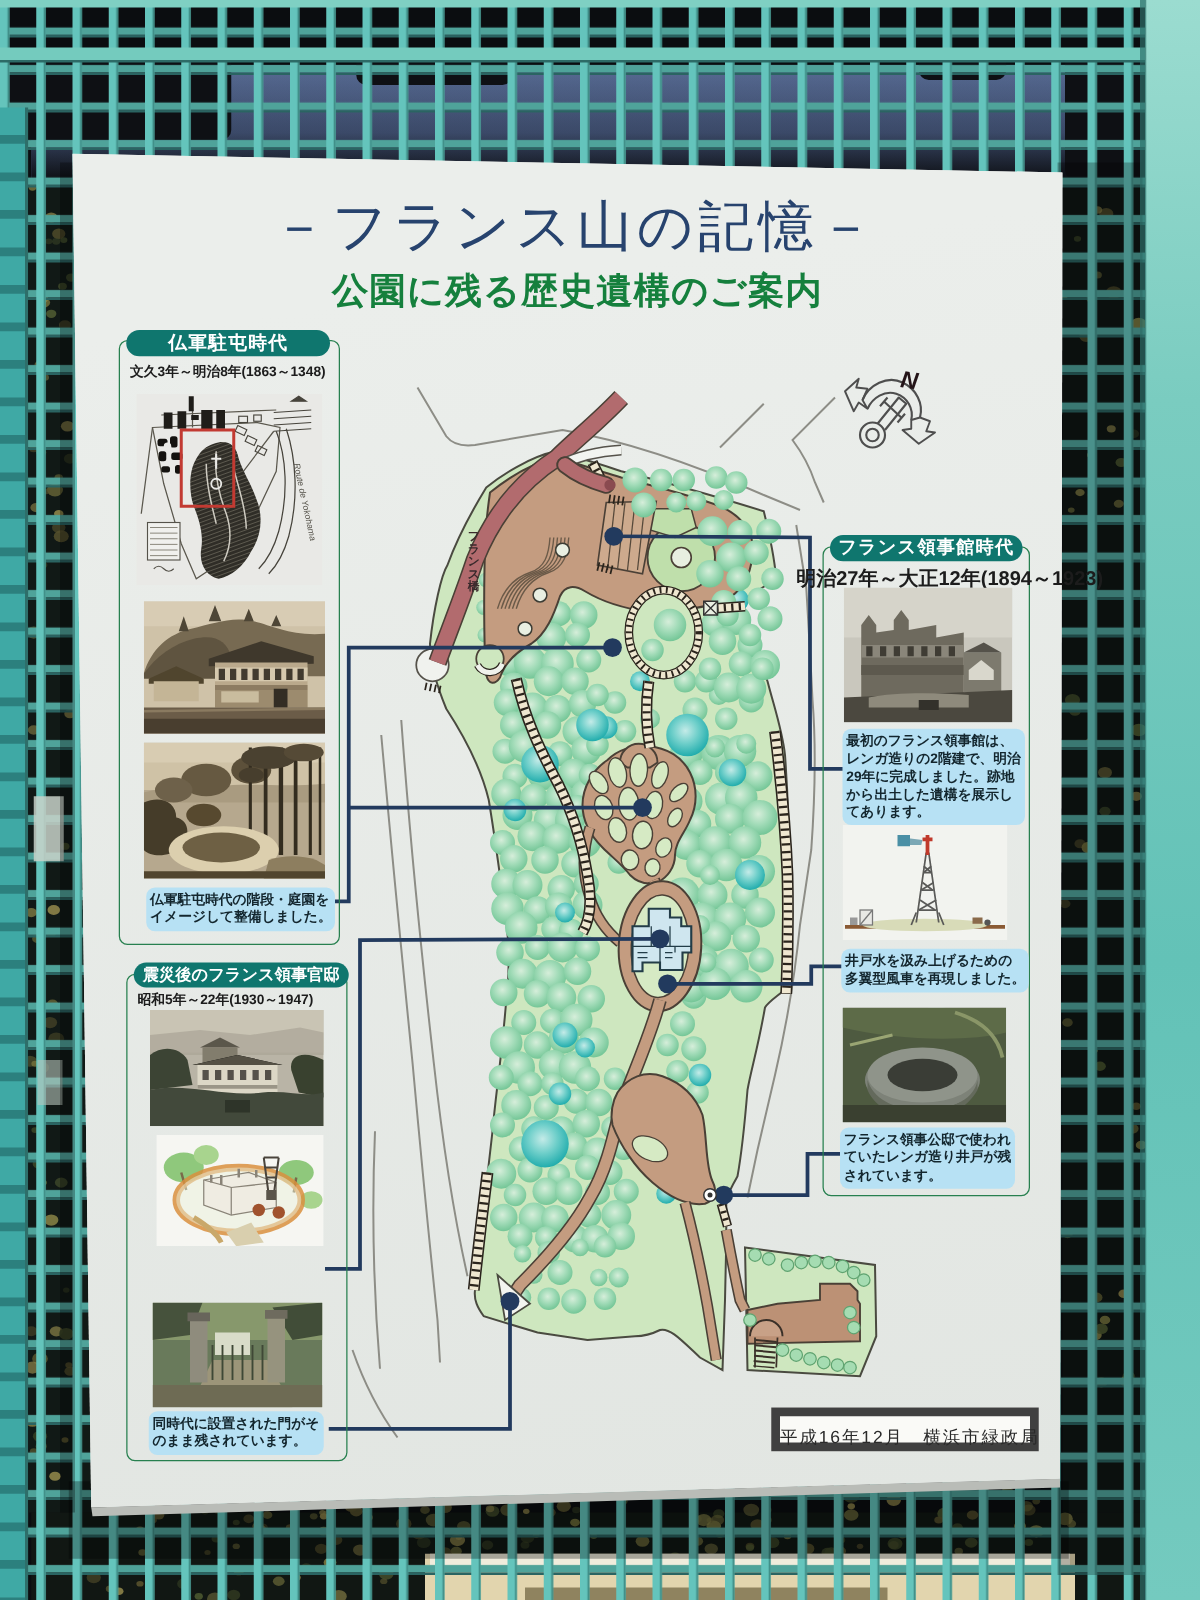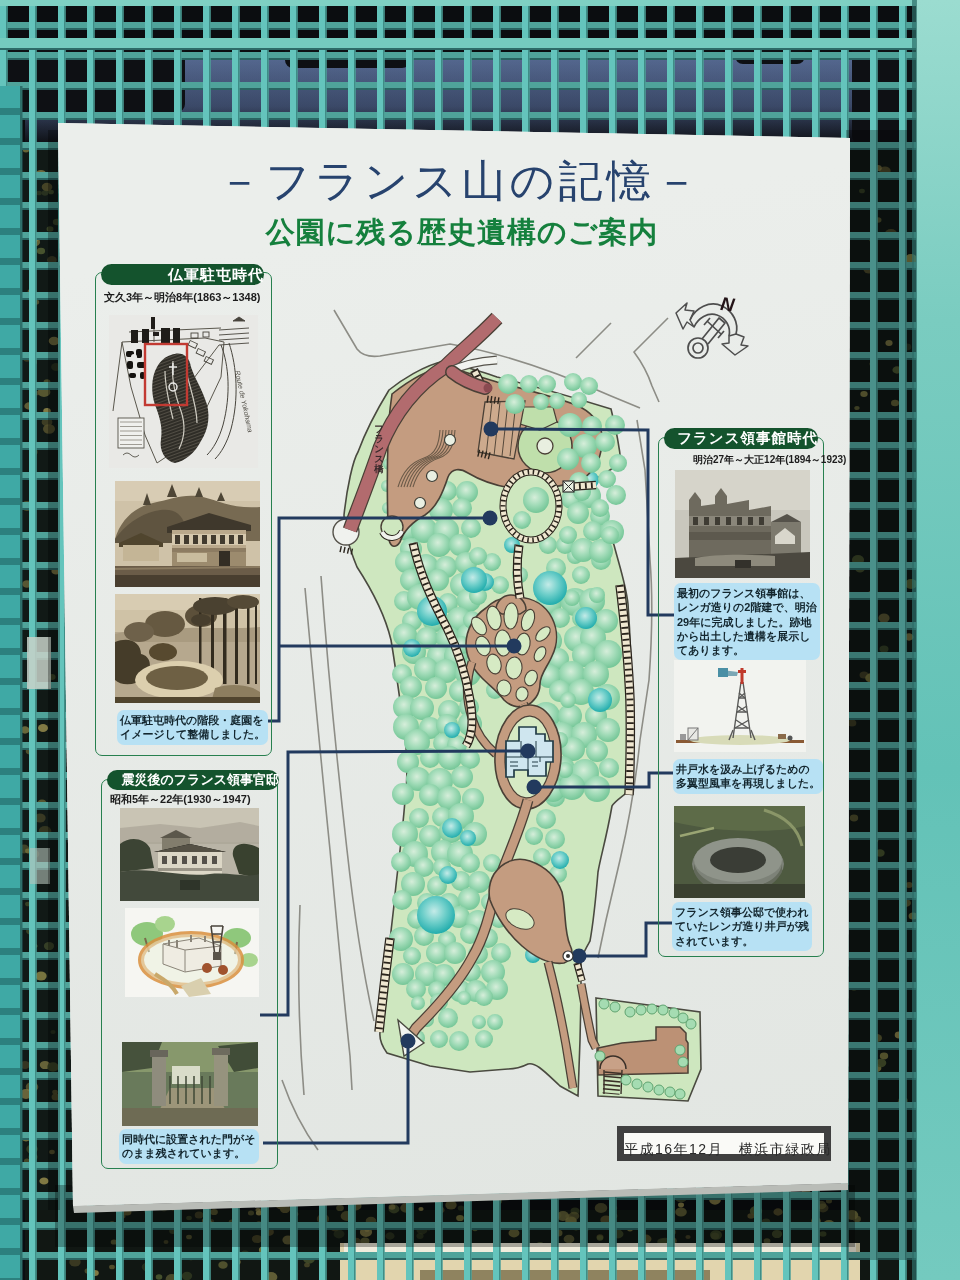--- a/index.html
+++ b/index.html
@@ -1,22 +1,22 @@
 <!DOCTYPE html>
 <html><head><meta charset="utf-8"><style>
 *{margin:0;padding:0;box-sizing:border-box}
 html,body{width:960px;height:1280px;overflow:hidden;background:#0c0e11;
  font-family:"Liberation Sans",sans-serif}
 #page{position:relative;width:960px;height:1280px;overflow:hidden}
 .abs{position:absolute}
 #board{position:absolute;left:0;top:0;width:960px;height:1280px;
  clip-path:polygon(58px 123px,850px 138px,848px 1183px,73px 1206px);}
 .gbox{position:absolute;border:1.6px solid #27804f;border-radius:7px}
-.pill{position:absolute;background:#14532d;border-radius:11px;color:#fff;
- font-weight:bold;text-align:right;letter-spacing:1px}
+.pill{position:absolute;background:#0f766e;border-radius:11px;color:#fff;
+ font-weight:bold;text-align:center;letter-spacing:1px}
 .date{position:absolute;color:#1c1c1c;font-weight:bold;white-space:nowrap}
 .cap{position:absolute;background:#b7e1f4;border-radius:7px;color:#13262e;
  font-weight:bold;line-height:1.3;padding:3px 3px;white-space:nowrap}
 .img{position:absolute;overflow:hidden}
 #title{position:absolute;left:135px;top:152px;width:650px;text-align:center;
  color:#27436e;font-size:44px;font-weight:normal;letter-spacing:4px;white-space:nowrap}
 #subtitle{position:absolute;left:137px;top:213px;width:650px;text-align:center;
  color:#15803d;font-size:29px;font-weight:bold;letter-spacing:1px;white-space:nowrap}
 #credit{position:absolute;left:617px;top:1126px;width:214px;height:35px;
  background:#fafaf7;border:7px solid #404040;color:#2a2a2a;font-size:14px;
@@ -1005,21 +1005,21 @@
           <line x1="64" y1="34" x2="64" y2="62"></line>
           <line x1="72" y1="34" x2="72" y2="62"></line>
           <line x1="80" y1="34" x2="80" y2="62"></line>
           <line x1="88" y1="34" x2="88" y2="62"></line>
         </g>
         <rect y="66" width="136" height="18" fill="#6e6b54"></rect>
       </svg></div>
     <div class="cap" style="left:119px;top:1129px;font-size:11px">同時代に設置された門がそ<br>のまま残されています。</div>
     <div class="gbox" style="left:658px;top:437px;width:166px;height:520px"></div>
     <div class="pill" style="left:664px;top:428px;width:154px;height:21px;font-size:14.5px;line-height:21px">フランス領事館時代</div>
-    <div class="date" style="left:693px;top:453px;font-size:10px">明治27年～大正12年(1894～1923)</div>
+    <div class="date" style="left:637px;top:453px;font-size:16px">明治27年～大正12年(1894～1923)</div>
     <div class="img" style="left:675px;top:470px;width:135px;height:108px;"><svg width="135" height="108" viewBox="0 0 135 108">
         <rect width="135" height="108" fill="#c9c7bd"></rect>
         <rect width="135" height="40" fill="#d6d4ca"></rect>
         <path d="M14,40 L14,30 L20,22 L26,30 L26,36 L40,34 L40,26 L46,18 L52,26 L52,34 L74,30 L74,40 L96,36 L96,88 L14,88 Z" fill="#6e6a5e"></path>
         <rect x="14" y="46" width="82" height="10" fill="#8a867a"></rect>
         <rect x="14" y="62" width="82" height="8" fill="#5d594e"></rect>
         <rect x="18" y="47" width="5" height="8" fill="#3f3c34"></rect>
         <rect x="29" y="47" width="5" height="8" fill="#3f3c34"></rect>
         <rect x="40" y="47" width="5" height="8" fill="#3f3c34"></rect>
         <rect x="51" y="47" width="5" height="8" fill="#3f3c34"></rect>

